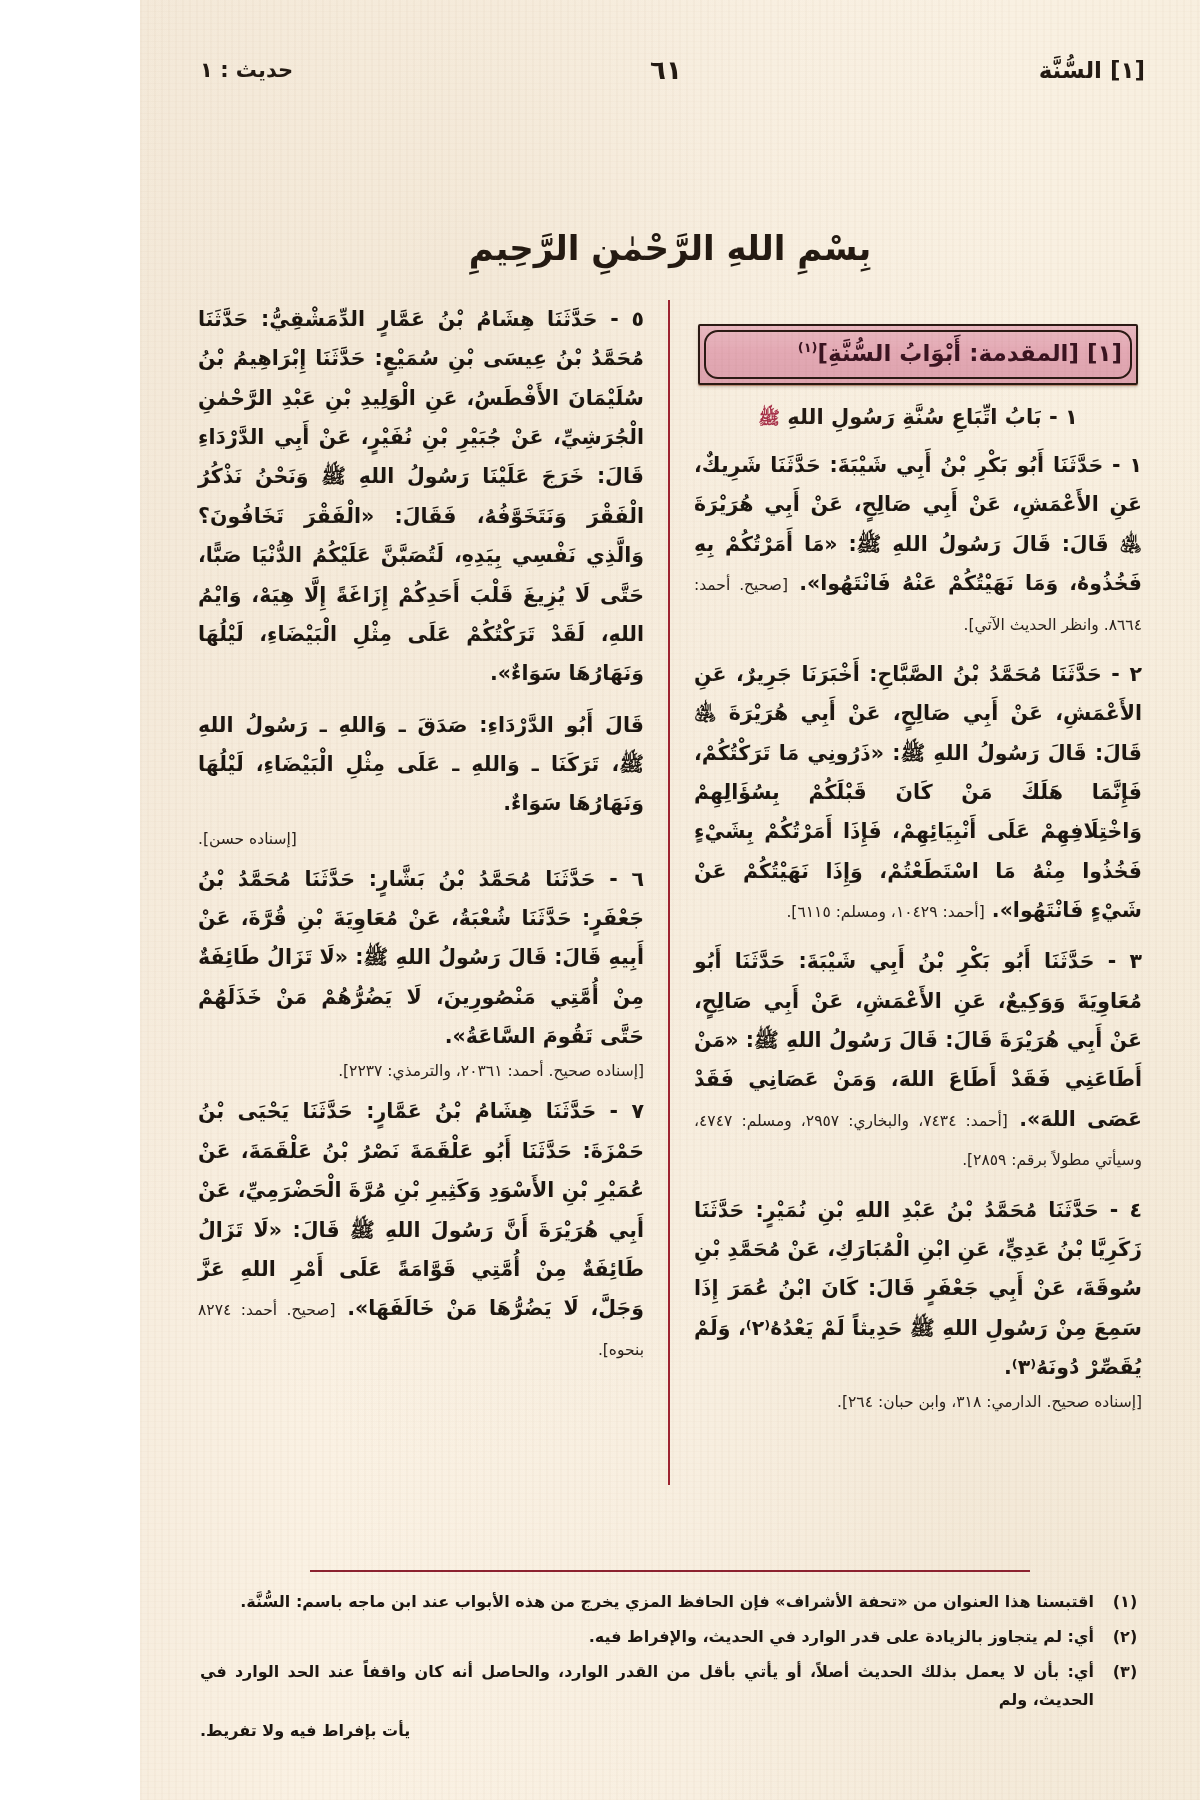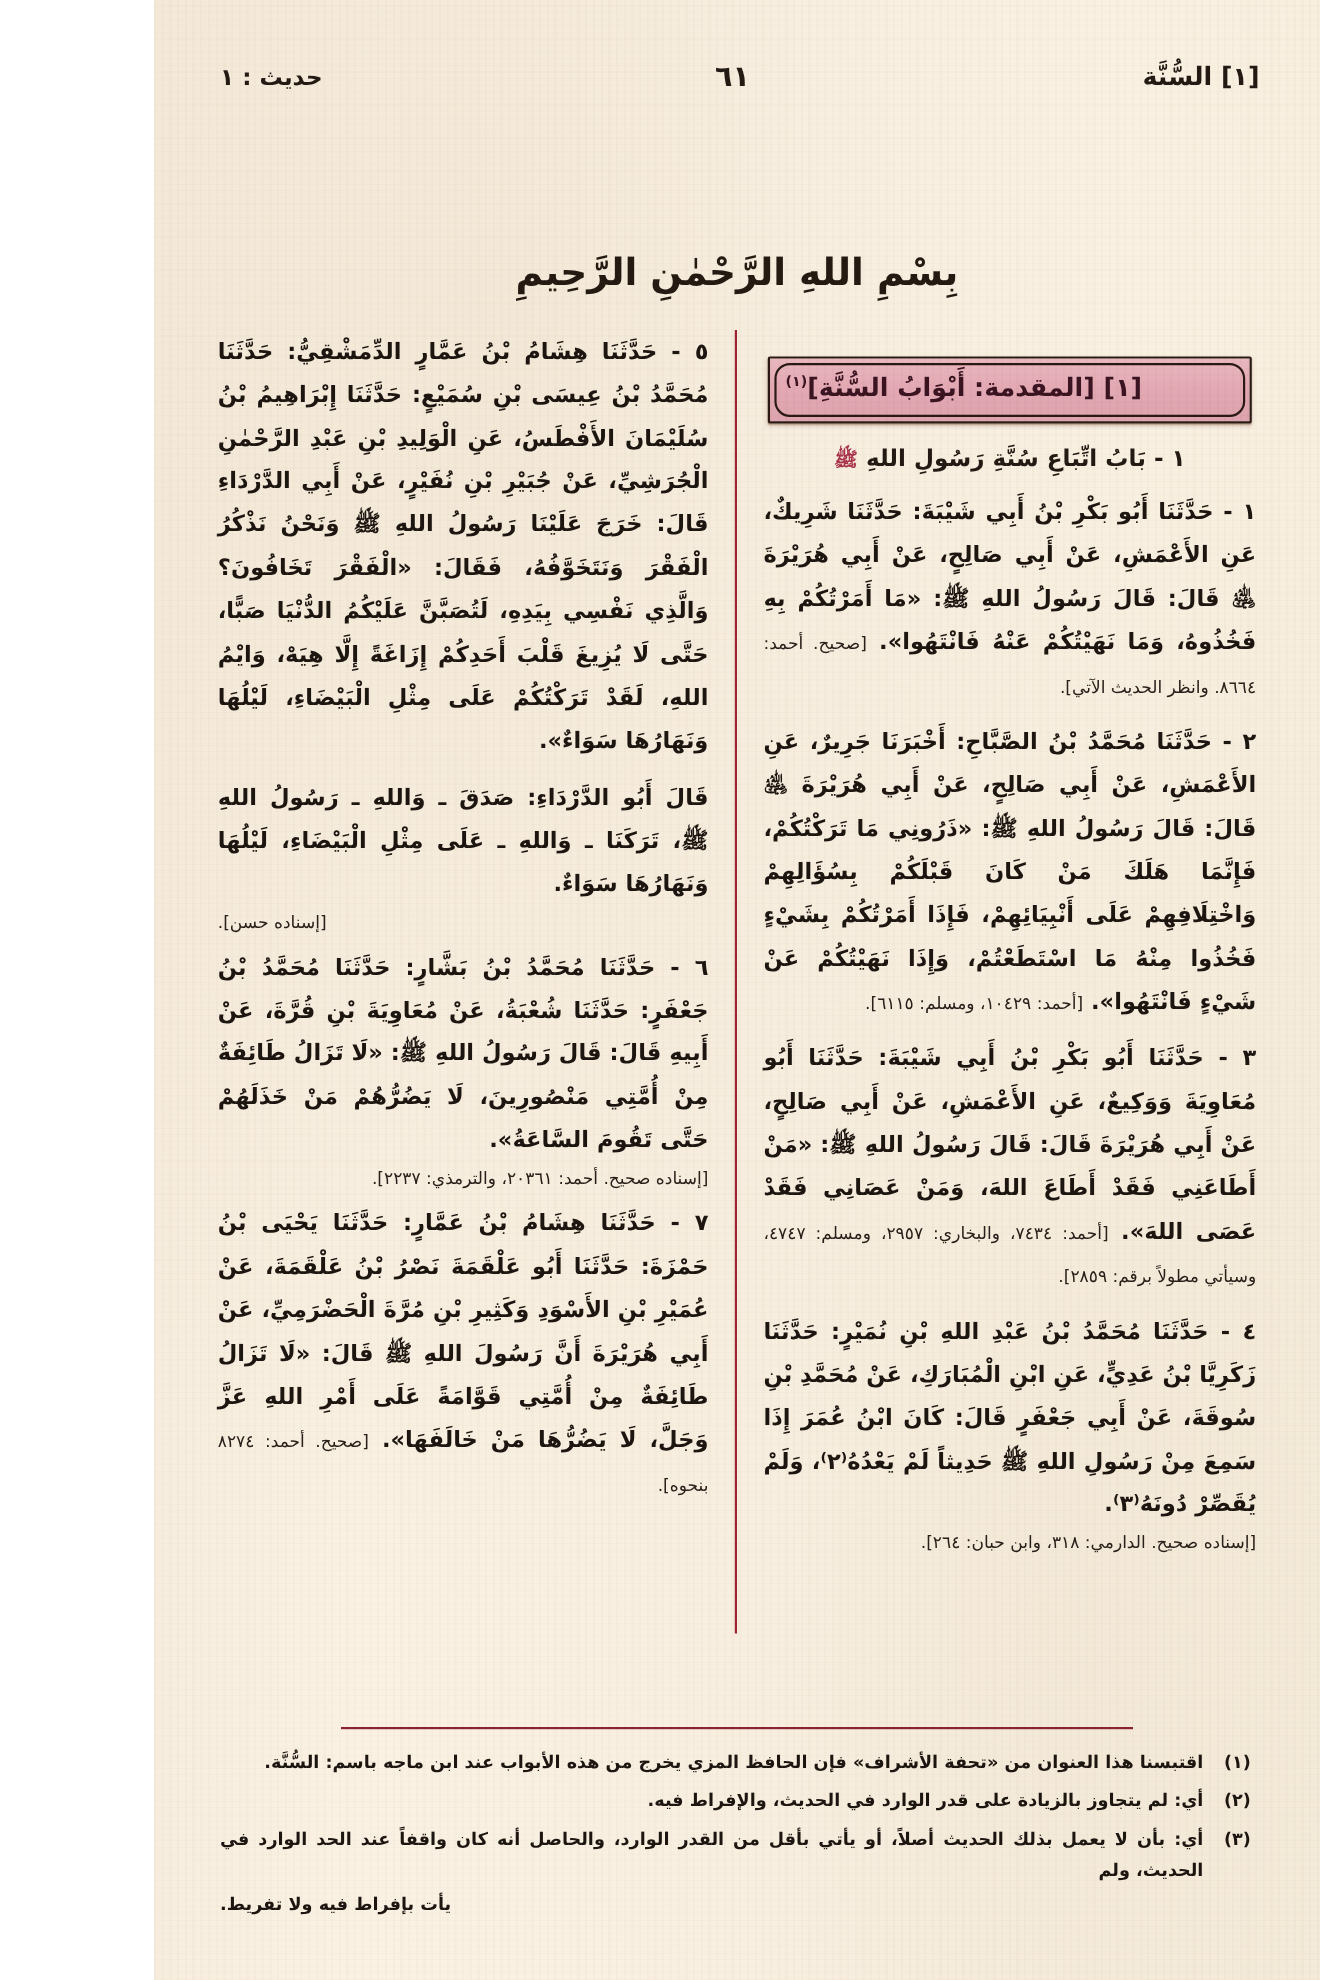--- a/index.html
+++ b/index.html
@@ -65,21 +65,21 @@
     border-right:2px solid #9c2330;}
 
   
   .plaque{
     position:relative;
     margin:24px 4px 16px 4px;
     background:linear-gradient(180deg,#e9b8c0 0%, #e3a9b4 45%, #dda3ae 100%);
     border:2px solid #2b1a14;
     border-radius:2px;
     padding:10px 14px 12px 14px;
-    text-align:left;
+    text-align:right;
     box-shadow:0 1px 0 #b98c73, 0 2px 3px rgba(60,30,20,.25);
   }
   .plaque:before{
     content:"";position:absolute;inset:4px;
     border:2px solid #2b1a14;border-radius:14px;
     pointer-events:none;
   }
   .plaque .ptitle{
     position:relative;z-index:2;
     font-size:23px;font-weight:bold;color:#3a1420;

